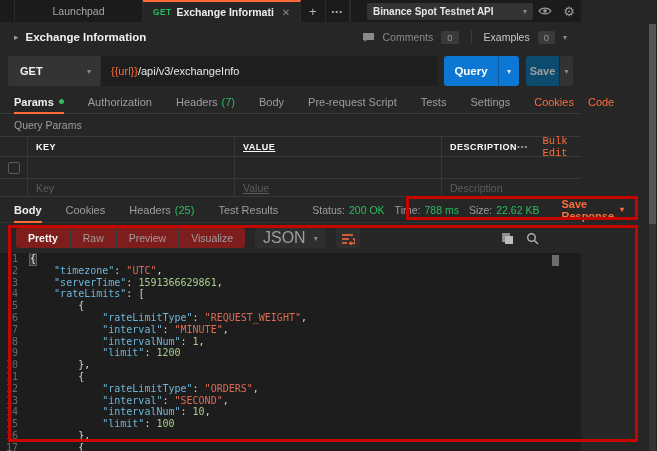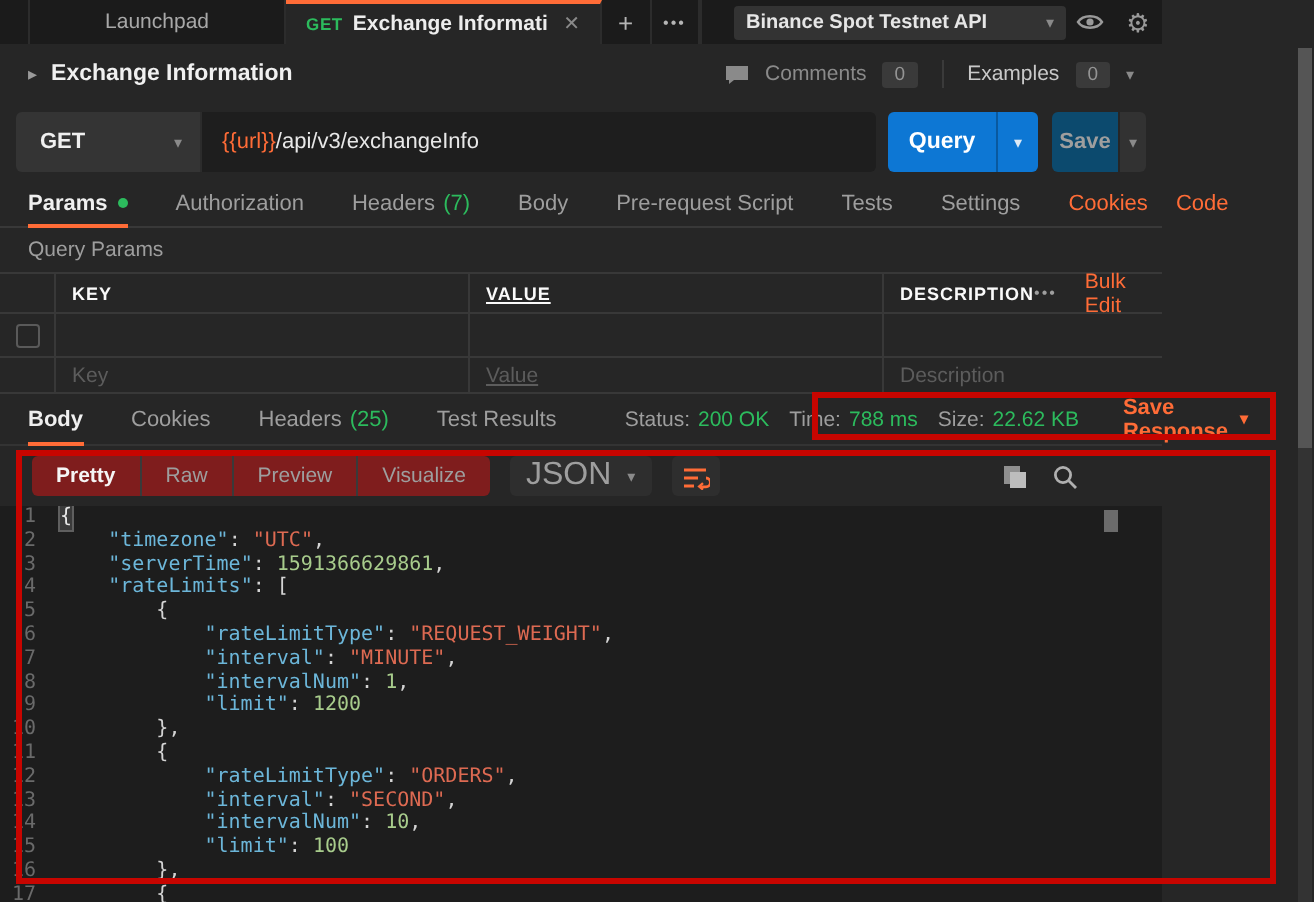--- a/index.html
+++ b/index.html
@@ -69,21 +69,21 @@
   .qp-row { display:flex; border-bottom:1px solid #383838; }
   .qp-cell { border-right:1px solid #383838; display:flex; align-items:center; }
   .col-cb { width:28px; justify-content:center; }
   .col-key { width:207px; padding-left:8px; }
   .col-val { width:207px; padding-left:8px;text-decoration:underline; }
   .col-desc { flex:1; padding-left:8px; border-right:none; }
   .qp-head { height:20px; }
   .qp-head .hdr { color:#fafafa; font-size:9px; font-weight:bold; letter-spacing:.5px; }
   .head-right { margin-left:auto; display:flex; align-items:center; gap:14px; padding-right:10px; }
   .dots-gray { color:#9e9e9e; font-size:8px; letter-spacing:1px; cursor:pointer; }
-  .bulk-edit { color:#ff6c37; font-size:10.5px; cursor:pointer; }
+  .bulk-edit { color:#ff6c37; font-size:10.5px; cursor:pointer;font-family:Liberation Mono, monospace; }
   .qp-entry { height:22px; }
   .checkbox { width:12px; height:12px; border:1px solid #5a5a5a; border-radius:2px; background:transparent; cursor:pointer; }
   .qp-ph { height:18px; }
   .qp-ph .ph { color:#5c5c5c; font-size:10.5px; }
 
   
   .resp-tabs { height:26px; display:flex; align-items:stretch; padding:0 14px; border-bottom:1px solid #333333; flex:0 0 auto; position:relative; }
   .resp-right { margin-left:auto; display:flex; align-items:center; gap:6px; }
   .status-group { display:flex; align-items:center; gap:10px; padding:0 10px; height:100%; }
   .stat-label { color:#9e9e9e; font-size:10.5px; }

